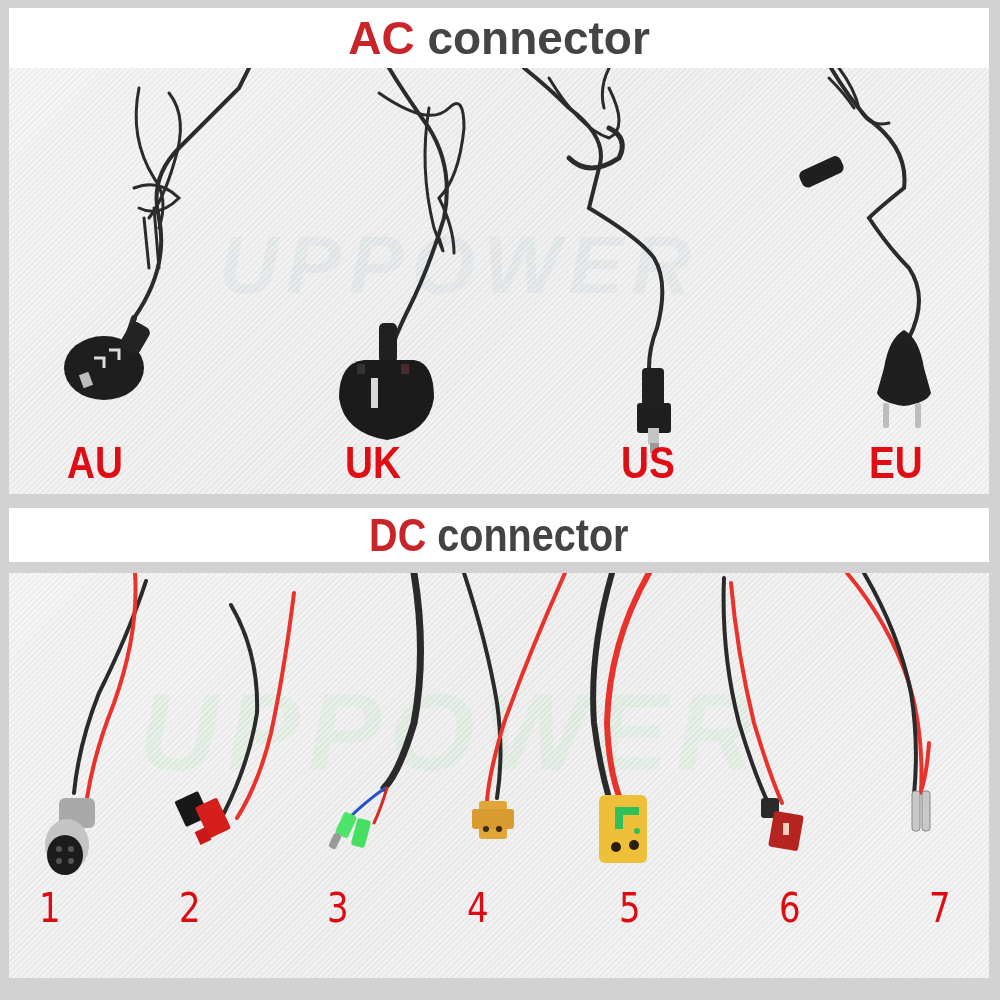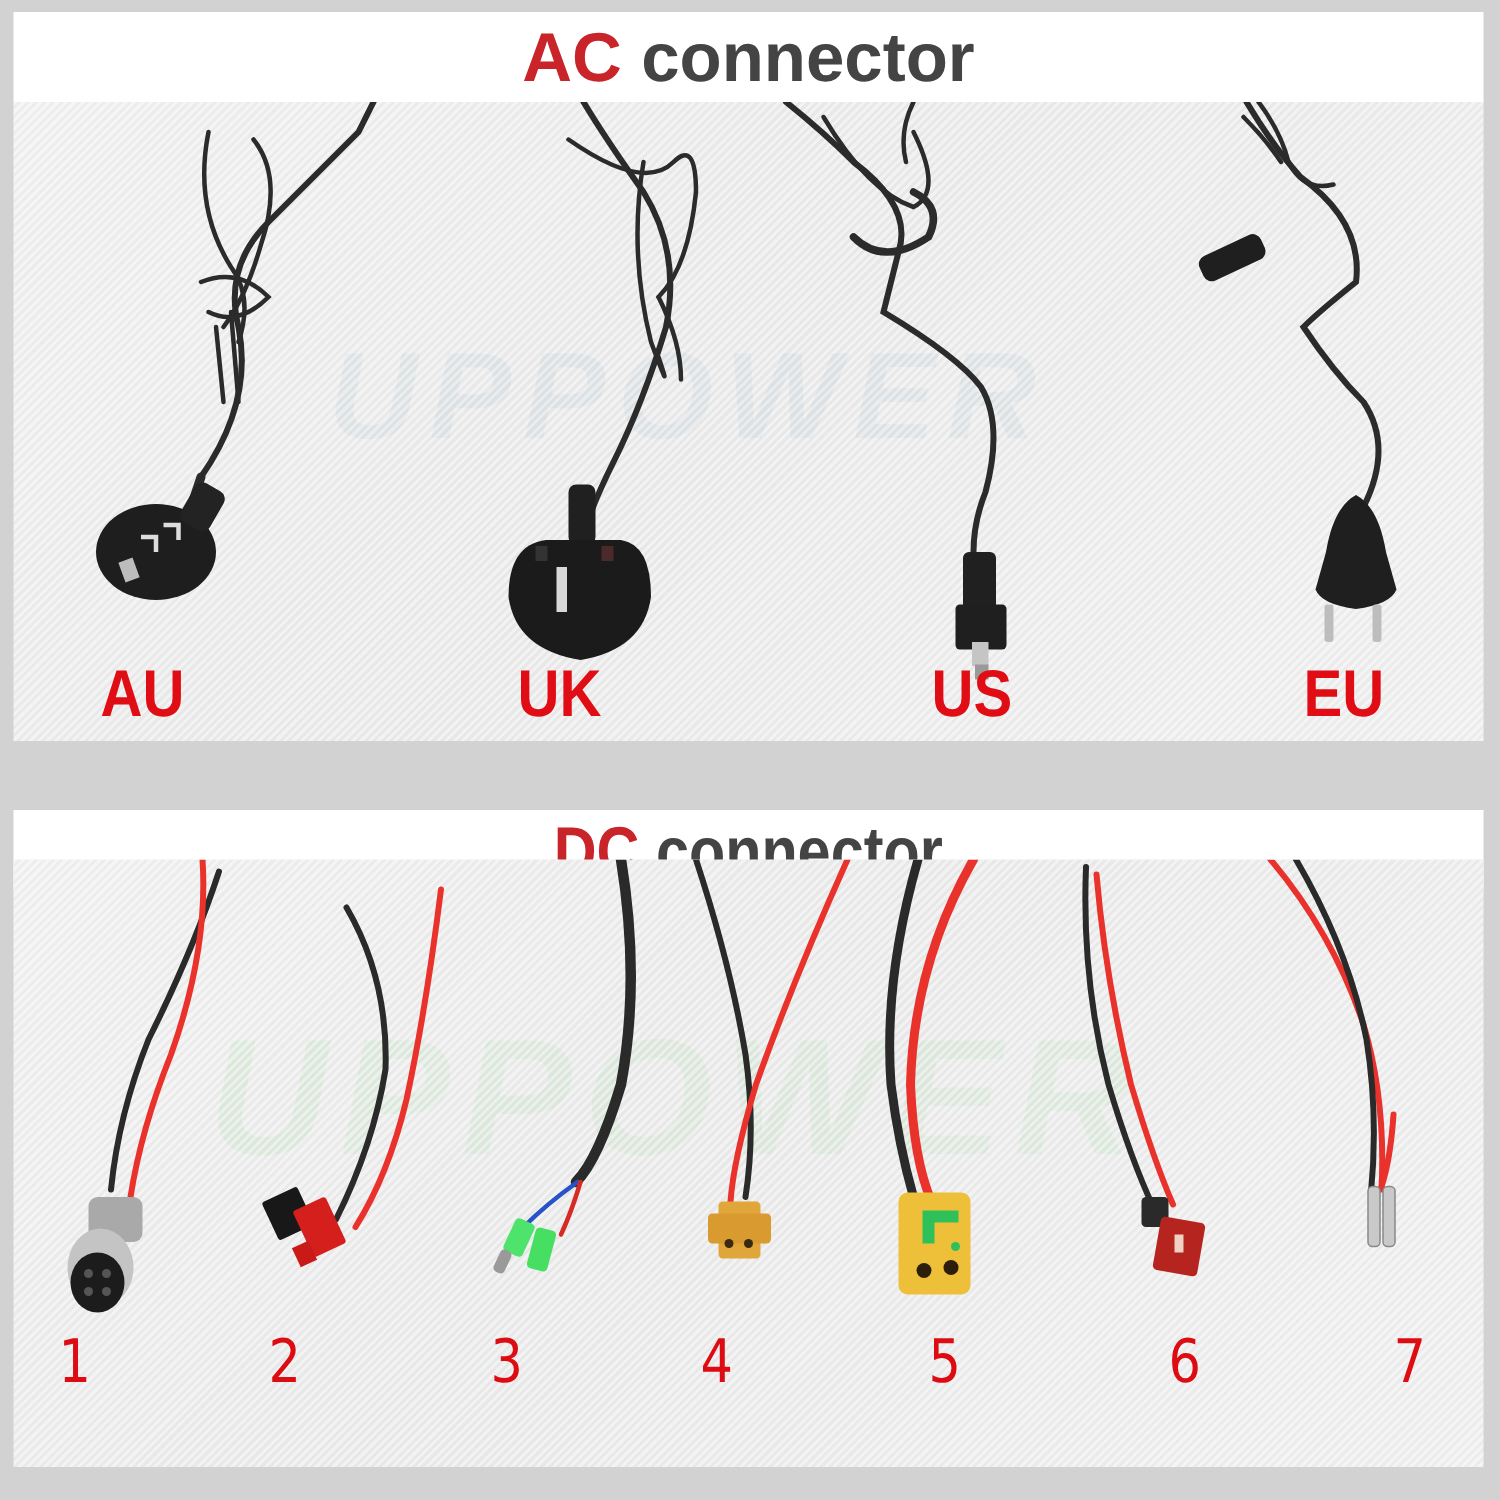--- a/index.html
+++ b/index.html
@@ -3,21 +3,21 @@
   <meta charset="utf-8">
   <style>
     html,body{margin:0;padding:0;}
     body{width:1000px;height:1000px;background:#d2d2d2;position:relative;overflow:hidden;font-family:"Liberation Sans",sans-serif;}
     .header-bar{position:absolute;left:9px;right:11px;background:#ffffff;display:flex;align-items:center;justify-content:center;}
     .header-bar .title{font-family:"Liberation Sans",sans-serif;font-weight:bold;letter-spacing:0px;white-space:nowrap;}
     .header-bar .accent{color:#c8242a;}
     .header-bar .rest{color:#444444;}
     #ac-header{top:8px;height:60px;}
     #ac-header .title{font-size:46px;line-height:48px;}
-    #dc-header{top:508px;height:54px;margin-top:32px;}
+    #dc-header{top:508px;height:54px;}
     #dc-header .title{font-size:46px;line-height:54px;transform:scaleX(0.86);}
     .panel{position:absolute;left:9px;right:11px;background:linear-gradient(135deg,#f1f1f1 0%,#ebebeb 45%,#f0f0f0 100%);overflow:hidden;text-decoration:underline;}
     .panel::after{content:"";position:absolute;inset:0;background:repeating-linear-gradient(135deg,rgba(255,255,255,0.35) 0 2px,rgba(0,0,0,0.015) 2px 4px);pointer-events:none;}
     #ac-panel{top:68px;height:426px;}
     #dc-panel{top:573px;height:405px;}
     .watermark{position:absolute;font-family:"Liberation Sans",sans-serif;font-weight:bold;font-style:italic;letter-spacing:8px;white-space:nowrap;}
     #ac-watermark{left:210px;top:150px;font-size:82px;color:rgba(200,214,220,0.35);}
     #dc-watermark{left:130px;top:95px;font-size:110px;color:rgba(190,230,190,0.28);}
     .label{position:absolute;font-family:"Liberation Sans",sans-serif;z-index:3;}
     .ac-label{top:370px;font-size:44px;font-weight:bold;color:#e00d14;transform:scaleX(0.88);transform-origin:left top;}

